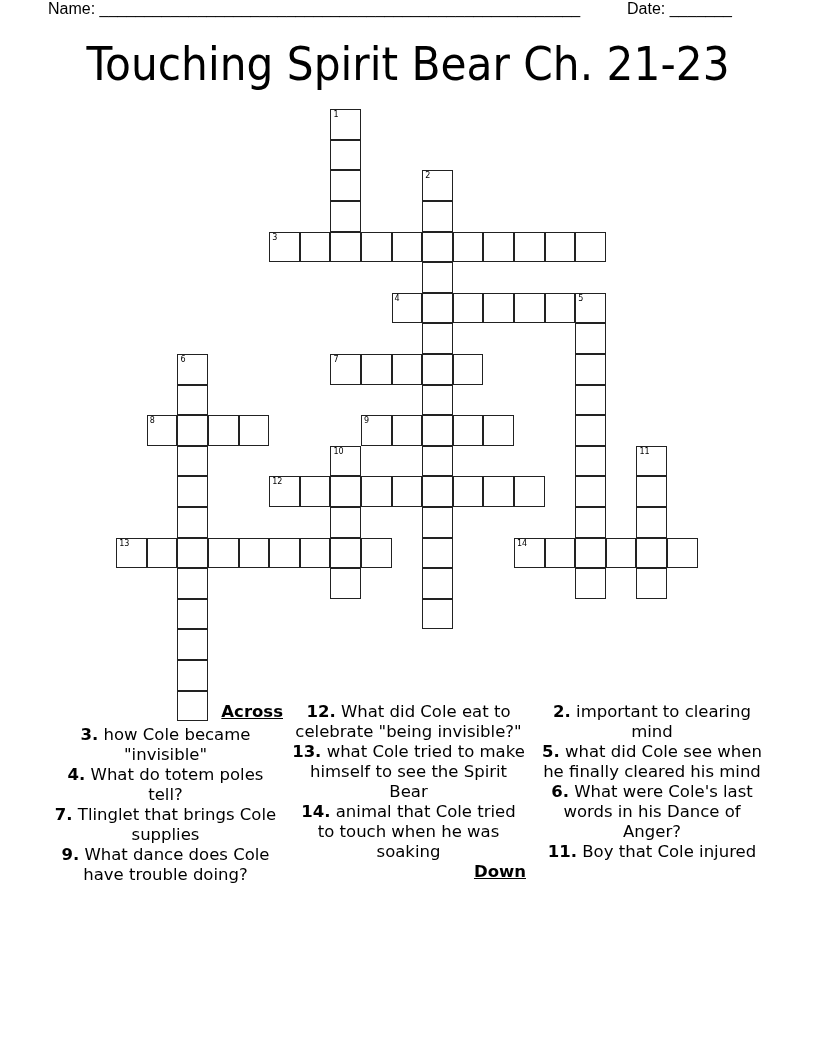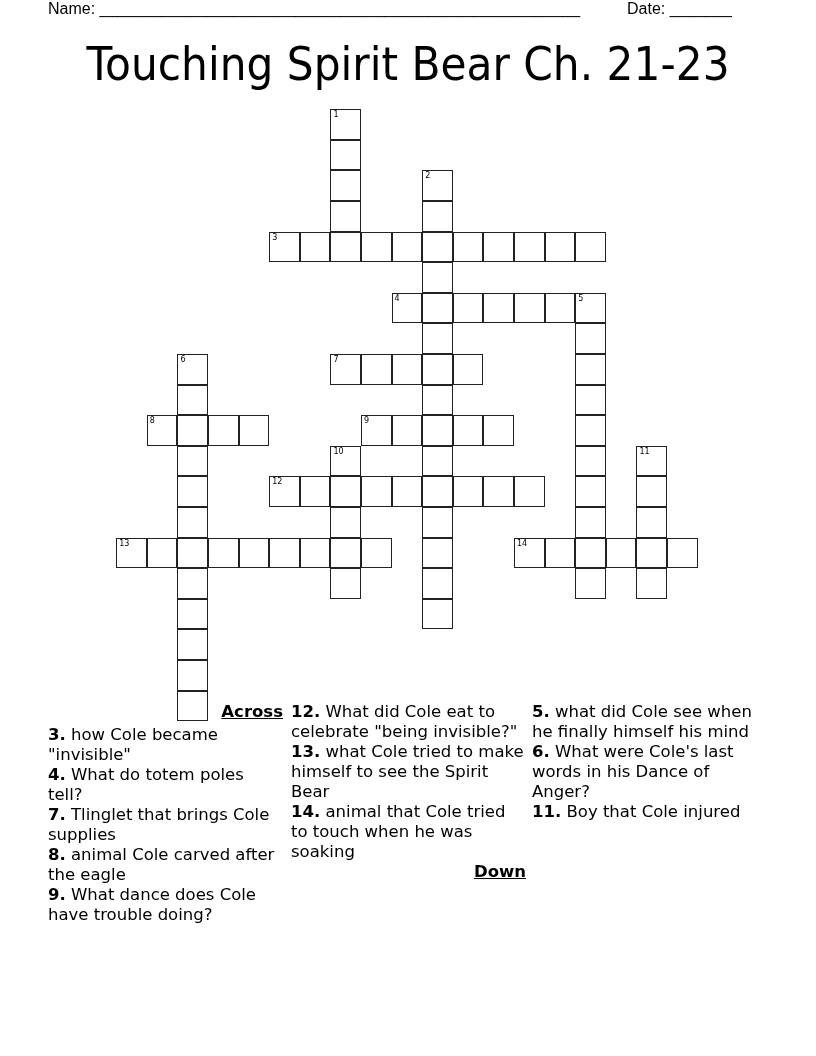--- a/index.html
+++ b/index.html
@@ -8,21 +8,21 @@
     .header-line.date { left: 627px; }
     .title { position: absolute; top: 36px; left: 0; width: 816px; text-align: center; font-family: "DejaVu Sans", sans-serif; font-size: 46px; line-height: 56px; letter-spacing: 0px; font-weight: normal; transform: scaleX(0.92); transform-origin: center; }
     .grid { position: absolute; left: 117px; top: 110px; width: 600px; height: 600px; }
     .cell { position: absolute; width: 30.6px; height: 30.6px; box-sizing: border-box; border: 1.6px solid #222; background: #fff; margin-left: -0.8px; margin-top: -0.8px; }
     .cell .num { position: absolute; top: 1px; left: 2px; font-family: "DejaVu Sans", sans-serif; font-size: 8px; line-height: 8px; }
     .clues-col { position: absolute; top: 702px; font-family: "DejaVu Sans", sans-serif; font-size: 16.5px; line-height: 20px; }
     .clues-col.c1 { left: 48px; width: 235px; }
     .clues-col.c2 { left: 291px; width: 235px; }
     .clues-col.c3 { left: 532px; width: 240px; }
     .clue-heading { font-weight: bold; text-decoration: underline; margin-bottom: 3px; text-align: right; }
-    .clue { margin-bottom: 0px; }
+    .clue { margin-bottom: 0px; text-align: center; }
     .clue .n { font-weight: bold; }
   </style>
 </head>
 <body>
 
 <div class="header-line">Name: ______________________________________________________</div>
 <div class="header-line date">Date: _______</div>
 
 <h1 class="title" style="margin:0;">Touching Spirit Bear Ch. 21-23</h1>
 
@@ -150,28 +150,28 @@
     <div class="cell" style="left: 428.4px; top: 428.4px;"></div>
     <div class="cell" style="left: 489.6px; top: 428.4px;"></div>
     <div class="cell" style="left: 550.8px; top: 428.4px;"></div>
   </div>
 
 <div class="clues-col c1">
   <div class="clue-heading">Across</div>
   <div class="clue"><span class="n">3.</span><span> how Cole became "invisible"</span></div>
   <div class="clue"><span class="n">4.</span><span> What do totem poles tell?</span></div>
   <div class="clue"><span class="n">7.</span><span> Tlinglet that brings Cole supplies</span></div>
-  <div class="clue"><span class="n">8.</span><span> animal Cole carved after the eagle</span></div>
   <div class="clue"><span class="n">9.</span><span> What dance does Cole have trouble doing?</span></div>
 </div>
 
 <div class="clues-col c2">
   <div class="clue"><span class="n">12.</span><span> What did Cole eat to celebrate "being invisible?"</span></div>
   <div class="clue"><span class="n">13.</span><span> what Cole tried to make himself to see the Spirit Bear</span></div>
   <div class="clue"><span class="n">14.</span><span> animal that Cole tried to touch when he was soaking</span></div>
   <div class="clue-heading">Down</div>
 </div>
 
 <div class="clues-col c3">
-  <div class="clue"><span class="n">5.</span><span> what did Cole see when he finally himself his mind</span></div>
+  <div class="clue"><span class="n">2.</span><span> important to clearing mind</span></div>
+  <div class="clue"><span class="n">5.</span><span> what did Cole see when he finally cleared his mind</span></div>
   <div class="clue"><span class="n">6.</span><span> What were Cole's last words in his Dance of Anger?</span></div>
   <div class="clue"><span class="n">11.</span><span> Boy that Cole injured</span></div>
 </div>
 
 </body></html>

